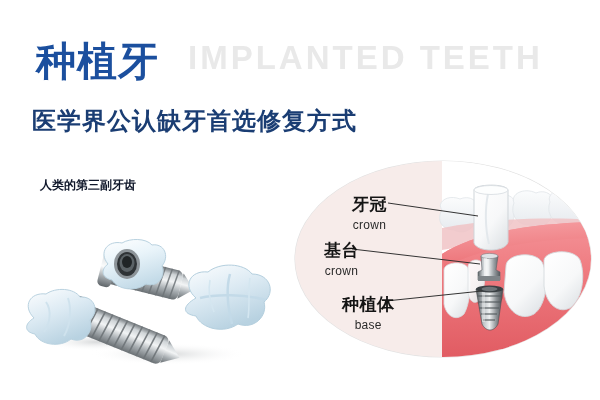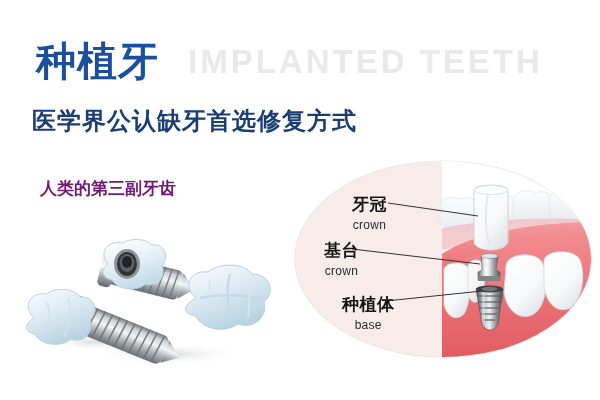--- a/index.html
+++ b/index.html
@@ -12,21 +12,21 @@
   #stage {
     position: relative;
     width: 600px; height: 400px;
     background: #ffffff;
   }
 
   
   .headline-row {
     position: absolute;
     left: 36px; top: 41px;
-    display: flex; align-items: center; gap: 29px;
+    display: flex; align-items: flex-start; gap: 29px;
     white-space: nowrap;
   }
   .main-title {
     font-size: 40px;
     font-weight: 700;
     color: #1b4f9e;
     letter-spacing: 1px;
     line-height: 1;
   }
   .ghost-title {
@@ -42,23 +42,23 @@
     font-size: 24px;
     font-weight: 700;
     color: #1a3d73;
     letter-spacing: 1px;
     line-height: 1.1;
     white-space: nowrap;
   }
   .tagline {
     position: absolute;
     left: 40px; top: 177px;
-    font-size: 17px;
-    font-weight: 700;
-    color: #701a75;
+    font-size: 12px;
+    font-weight: 700;
+    color: #0f172a;
     line-height: 1.42;
     white-space: nowrap;
   }
 
   
   .implant-photo {
     position: absolute;
     left: 18px; top: 238px;
     width: 268px; height: 130px;
   }

